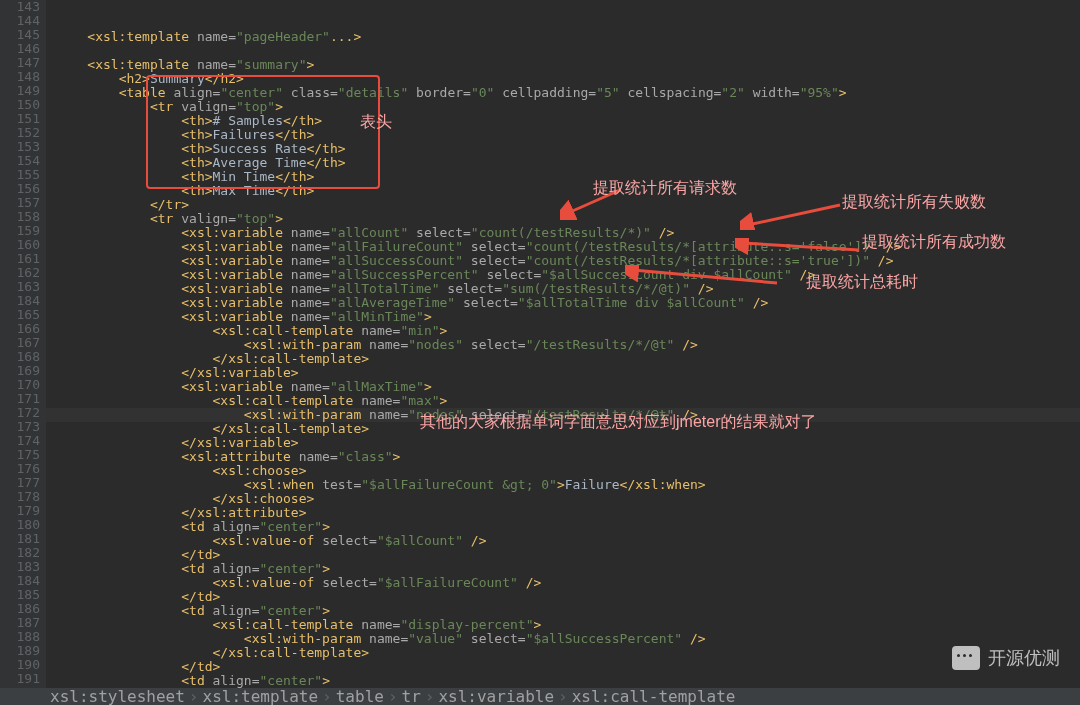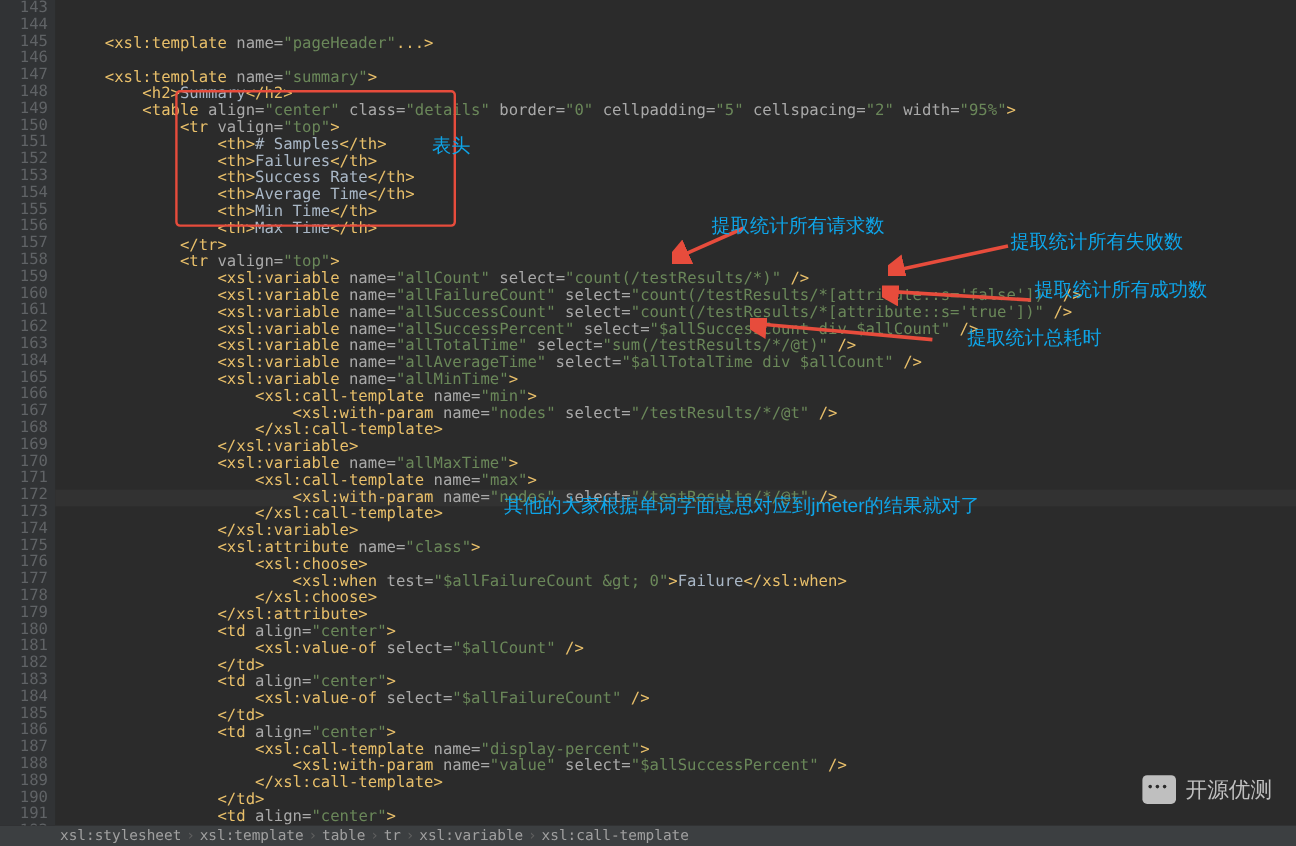--- a/index.html
+++ b/index.html
@@ -52,38 +52,38 @@
   .str { color: #6a8759; }
   .highlight-box {
     position: absolute;
     border: 2px solid #e74c3c;
     border-radius: 4px;
     pointer-events: none;
     z-index: 5;
   }
   .annotation {
     position: absolute;
-    color: #0ea5e9;
+    color: #fca5a5;
     font-family: 'Microsoft YaHei', sans-serif;
     font-size: 16px;
     font-weight: normal;
     pointer-events: none;
     z-index: 10;
   }
   .arrow {
     position: absolute;
     pointer-events: none;
     z-index: 8;
   }
   .breadcrumb {
     height: 17px;
     line-height: 17px;
     background: #3c3f41;
     color: #808080;
-    font-size: 12px;
+    font-size: 16px;
     padding-left: 50px;
     display: flex;
     align-items: center;
     gap: 4px;
   }
   .breadcrumb span { color: #a0a0a0; }
   .breadcrumb .sep { color: #606060; }
   .watermark {
     position: absolute;
     right: 20px;

